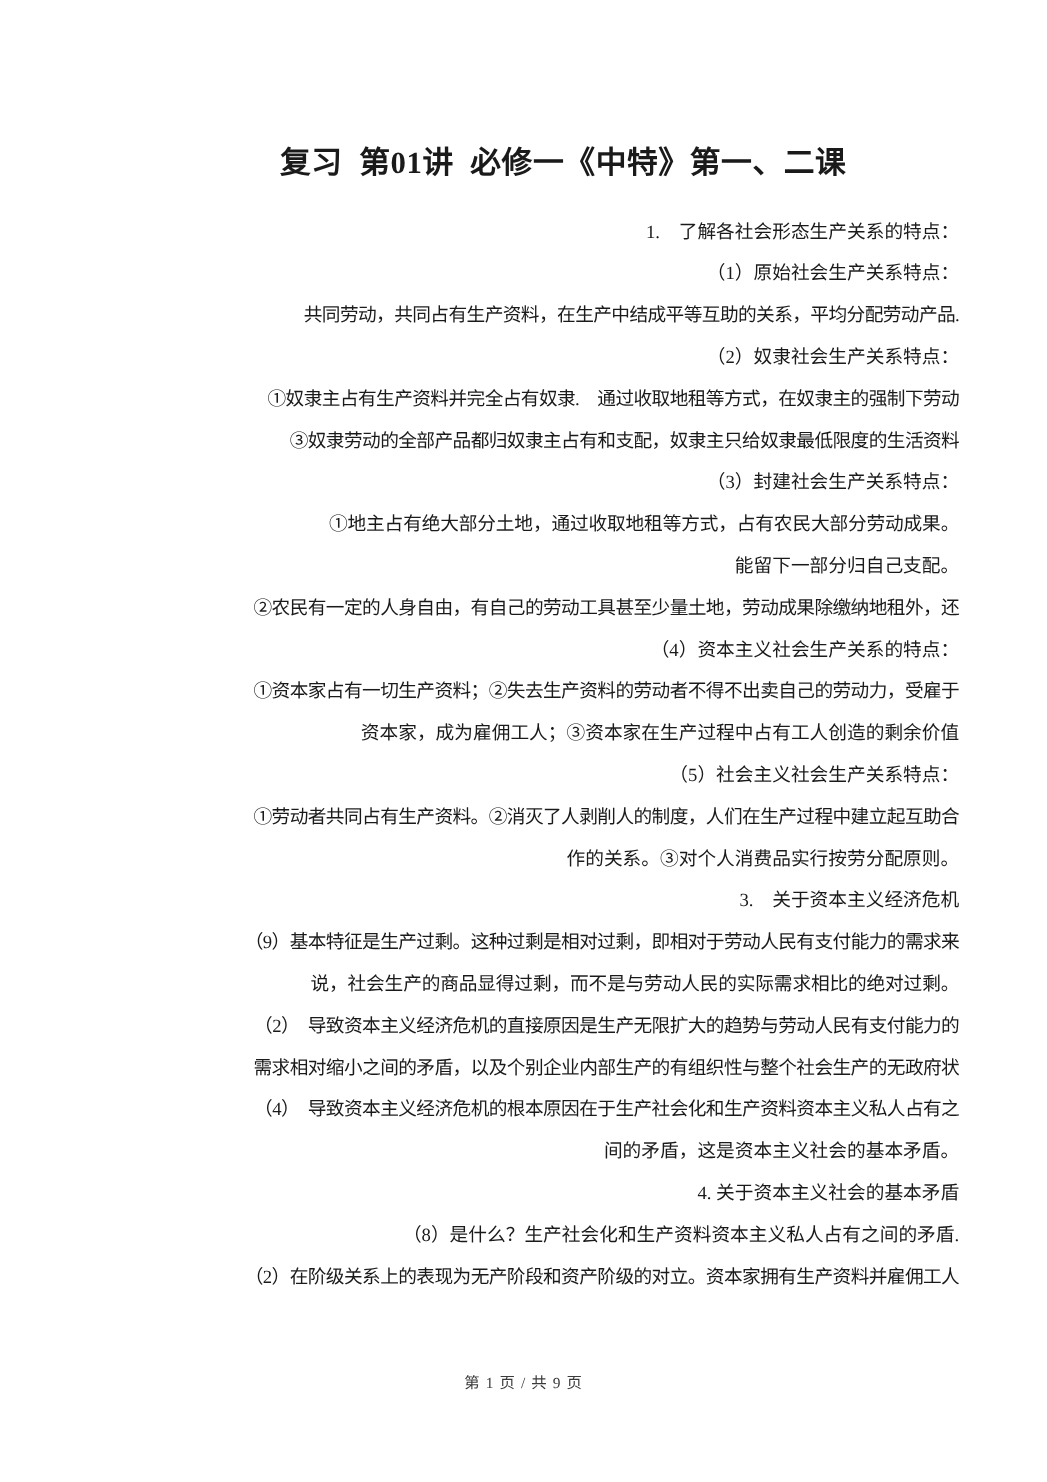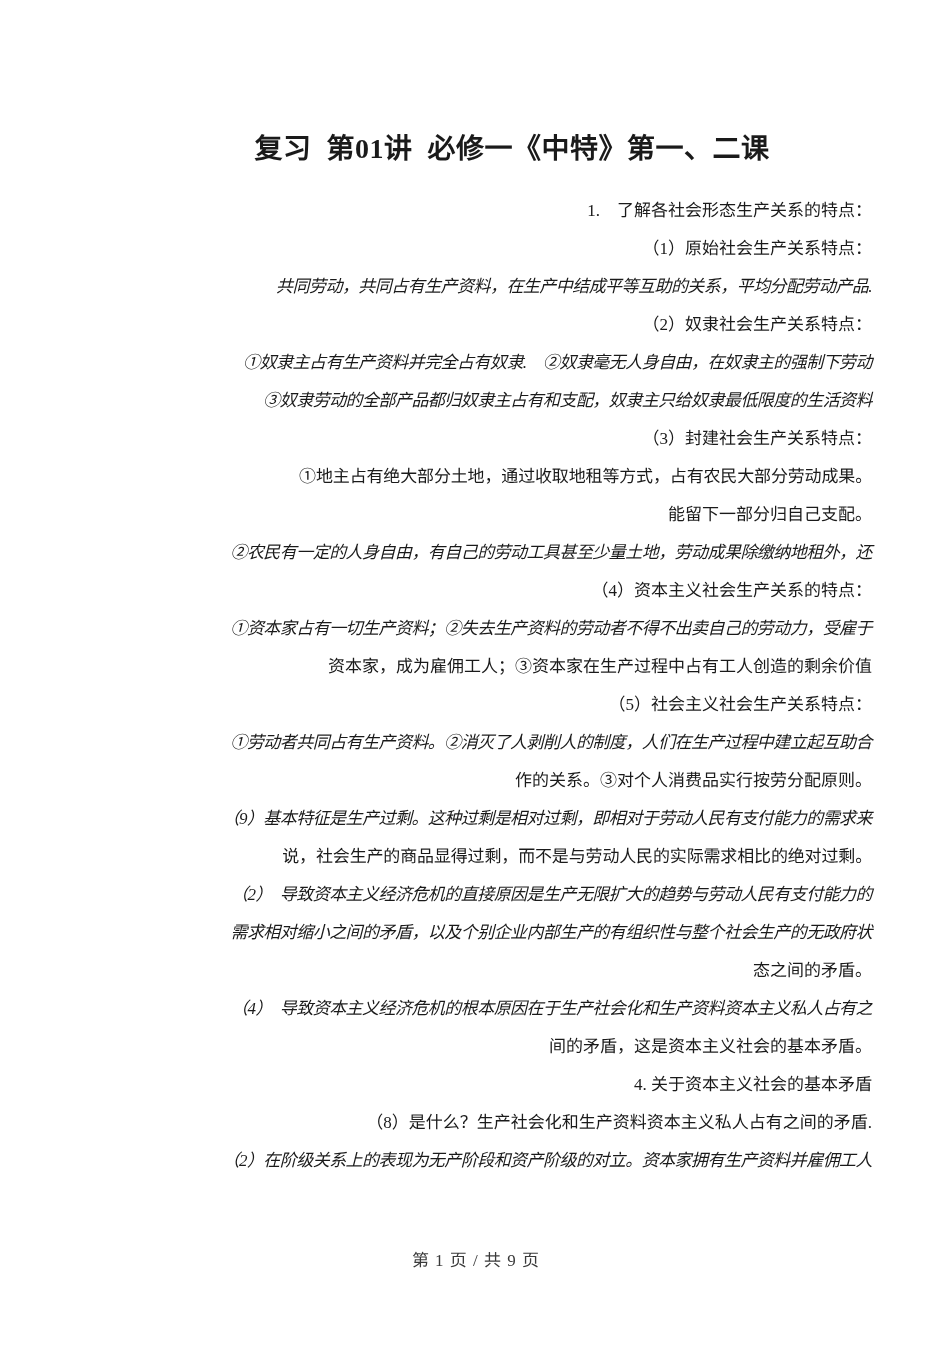--- a/index.html
+++ b/index.html
@@ -77,65 +77,64 @@
   .line.lvl-cont {
     padding-left: 18px;
   }
 
   
   .line.tight {
     letter-spacing: -0.15px;
   }
   .line.tighter {
     letter-spacing: -0.55px;
-    font-style: italic;
   }
 
   
   .footer {
     position: absolute;
     top: 1246px;
     left: 0;
     width: 952px;
     text-align: center;
-    font-size: 17px;
+    font-size: 14px;
     color: #3a3a3a;
     letter-spacing: 1px;
     white-space: pre;
   }
 </style>
 </head>
 <body>
 
 <div class="page">
 
   <h1 class="doc-title">复习  第01讲  必修一《中特》第一、二课</h1>
 
   <div class="body-block">
       <span class="line lvl-num">1.　了解各社会形态生产关系的特点：</span>
       <span class="line lvl-paren">（1）原始社会生产关系特点：</span>
       <span class="line lvl-body tighter">共同劳动，共同占有生产资料，在生产中结成平等互助的关系，平均分配劳动产品.</span>
       <span class="line lvl-paren">（2）奴隶社会生产关系特点：</span>
-      <span class="line lvl-body tighter">①奴隶主占有生产资料并完全占有奴隶.　②奴隶毫无人身自由，在奴隶主的强制下劳动</span>
+      <span class="line lvl-body tighter">①奴隶主占有生产资料并完全占有奴隶.　通过收取地租等方式，在奴隶主的强制下劳动</span>
       <span class="line lvl-body tighter">③奴隶劳动的全部产品都归奴隶主占有和支配，奴隶主只给奴隶最低限度的生活资料</span>
       <span class="line lvl-paren">（3）封建社会生产关系特点：</span>
       <span class="line lvl-body tight">①地主占有绝大部分土地，通过收取地租等方式，占有农民大部分劳动成果。</span>
       <span class="line lvl-cont">能留下一部分归自己支配。</span>
       <span class="line lvl-body tighter">②农民有一定的人身自由，有自己的劳动工具甚至少量土地，劳动成果除缴纳地租外，还</span>
       <span class="line lvl-paren">（4）资本主义社会生产关系的特点：</span>
       <span class="line lvl-body tighter">①资本家占有一切生产资料；②失去生产资料的劳动者不得不出卖自己的劳动力，受雇于</span>
       <span class="line lvl-cont">资本家，成为雇佣工人；③资本家在生产过程中占有工人创造的剩余价值</span>
       <span class="line lvl-paren">（5）社会主义社会生产关系特点：</span>
       <span class="line lvl-body tighter">①劳动者共同占有生产资料。②消灭了人剥削人的制度，人们在生产过程中建立起互助合</span>
       <span class="line lvl-cont">作的关系。③对个人消费品实行按劳分配原则。</span>
+      <span class="line lvl-num">3.　关于资本主义经济危机</span>
       <span class="line lvl-paren tighter">（9）基本特征是生产过剩。这种过剩是相对过剩，即相对于劳动人民有支付能力的需求来</span>
       <span class="line lvl-cont tight">说，社会生产的商品显得过剩，而不是与劳动人民的实际需求相比的绝对过剩。</span>
       <span class="line lvl-paren tighter">（2）　导致资本主义经济危机的直接原因是生产无限扩大的趋势与劳动人民有支付能力的</span>
       <span class="line lvl-cont tighter">需求相对缩小之间的矛盾，以及个别企业内部生产的有组织性与整个社会生产的无政府状</span>
-      <span class="line lvl-cont">态之间的矛盾。</span>
       <span class="line lvl-paren tighter">（4）　导致资本主义经济危机的根本原因在于生产社会化和生产资料资本主义私人占有之</span>
       <span class="line lvl-cont">间的矛盾，这是资本主义社会的基本矛盾。</span>
       <span class="line lvl-num">4. 关于资本主义社会的基本矛盾</span>
       <span class="line lvl-paren">（8）是什么？生产社会化和生产资料资本主义私人占有之间的矛盾.</span>
       <span class="line lvl-paren tighter">（2）在阶级关系上的表现为无产阶段和资产阶级的对立。资本家拥有生产资料并雇佣工人</span>
     </div>
 
   <div class="footer">第 1 页 / 共 9 页</div>
 
 </div>

